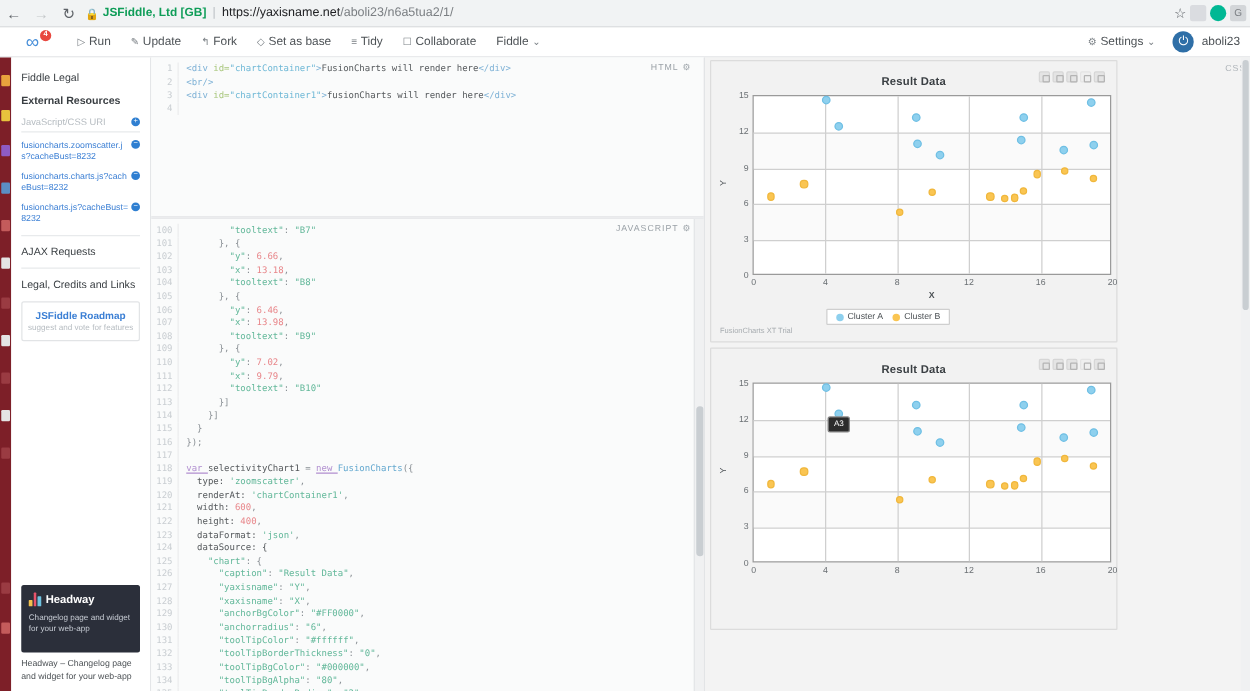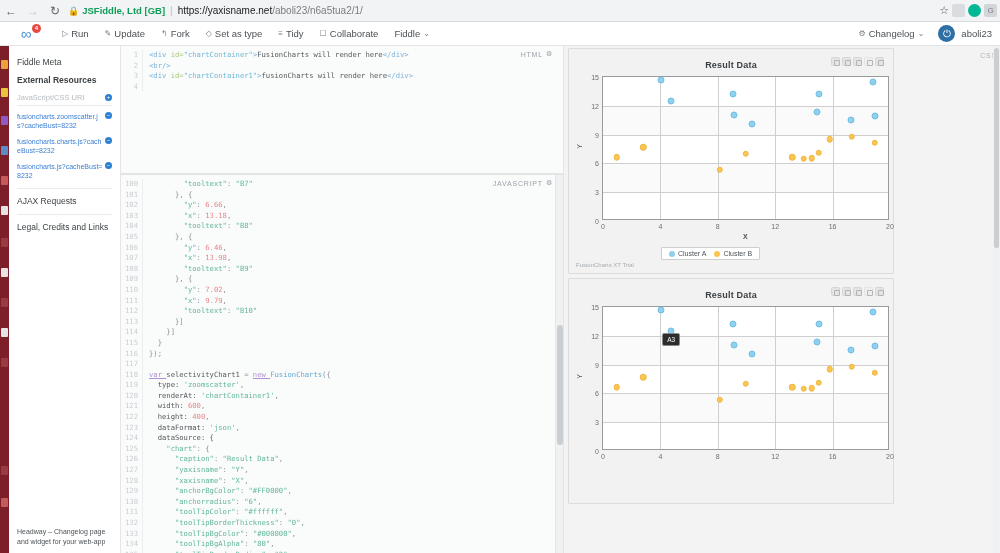--- a/index.html
+++ b/index.html
@@ -318,38 +318,38 @@
   <div class="jf-nav-item">
     <span class="jf-ico">✎</span>
     <span>Update</span>
   </div>
   <div class="jf-nav-item">
     <span class="jf-ico">↰</span>
     <span>Fork</span>
   </div>
   <div class="jf-nav-item">
     <span class="jf-ico">◇</span>
-    <span>Set as type</span>
+    <span>Set as base</span>
   </div>
   <div class="jf-nav-item">
     <span class="jf-ico">≡</span>
     <span>Tidy</span>
   </div>
   <div class="jf-nav-item">
     <span class="jf-ico">☐</span>
     <span>Collaborate</span>
   </div>
   <div class="jf-nav-item">
     <span>Fiddle</span>
     <span class="jf-ico">⌄</span>
   </div>
   <div id="jf-right">
     <div class="jf-nav-item">
       <span class="jf-ico">⚙</span>
-      <span>Changelog</span>
+      <span>Settings</span>
       <span class="jf-ico">⌄</span>
     </div>
     <div id="avatar">⏻</div>
     <span id="username">aboli23</span>
   </div>
 </div>
 
 <div id="main">
 
   <div id="rail">
@@ -362,21 +362,21 @@
     <div class="rail-ico" style="top:192px;background:#9a3b42"></div>
     <div class="rail-ico" style="top:222px;background:#e4e4e4"></div>
     <div class="rail-ico" style="top:252px;background:#9a3b42"></div>
     <div class="rail-ico" style="top:282px;background:#e4e4e4"></div>
     <div class="rail-ico" style="top:312px;background:#9a3b42"></div>
     <div class="rail-ico" style="top:420px;background:#9a3b42"></div>
     <div class="rail-ico" style="top:452px;background:#c45b5b"></div>
   </div>
 
   <div id="sidebar">
-    <div class="side-head">Fiddle Meta</div>
+    <div class="side-head">Fiddle Legal</div>
     <div class="side-head bold">External Resources</div>
 
     <div class="res-input-row">
       <span class="ph">JavaScript/CSS URI</span>
       <span class="circ">+</span>
     </div>
 
     <div class="res-row">
       <span class="res-link">fusioncharts.zoomscatter.js?cacheBust=8232</span>
       <span class="circ">−</span>
@@ -388,22 +388,37 @@
     <div class="res-row">
       <span class="res-link">fusioncharts.js?cacheBust=8232</span>
       <span class="circ">−</span>
     </div>
 
     <div class="side-sep"></div>
     <div class="side-head">AJAX Requests</div>
     <div class="side-sep"></div>
     <div class="side-head">Legal, Credits and Links</div>
 
+    <div id="roadmap-box">
+      <div id="roadmap-title">JSFiddle Roadmap</div>
+      <div id="roadmap-sub">suggest and vote for features</div>
+    </div>
 
     <div id="ad-box">
+      <div id="ad-card">
+        <div id="ad-brandrow">
+          <span id="hw-mark">
+            <i style="height:5px;background:#f2c14e"></i>
+            <i style="height:11px;background:#e8536b"></i>
+            <i style="height:8px;background:#6fc2e0"></i>
+          </span>
+          <span id="ad-brand">Headway</span>
+        </div>
+        <div id="ad-text">Changelog page and widget for your web-app</div>
+      </div>
       <div id="ad-caption">Headway – Changelog page and widget for your web-app</div>
     </div>
   </div>
 
   <div id="editors">
 
     <div class="pane" id="pane-html">
       <div class="pane-label">
         <span>HTML</span>
         <span>⚙</span>

